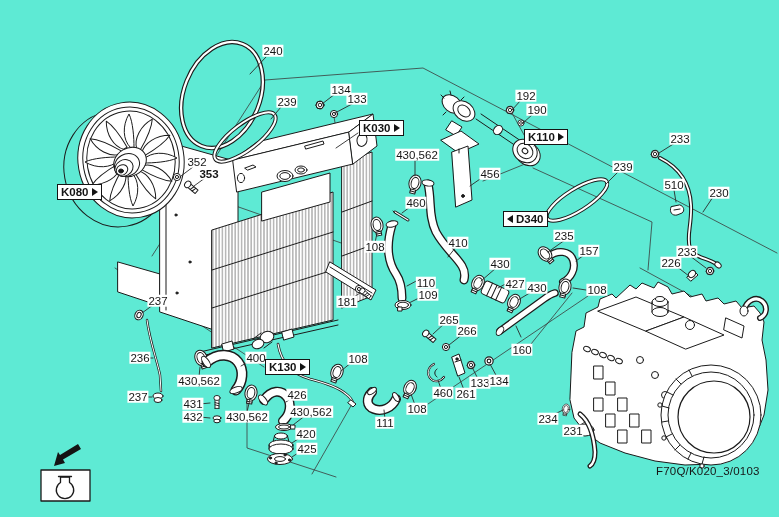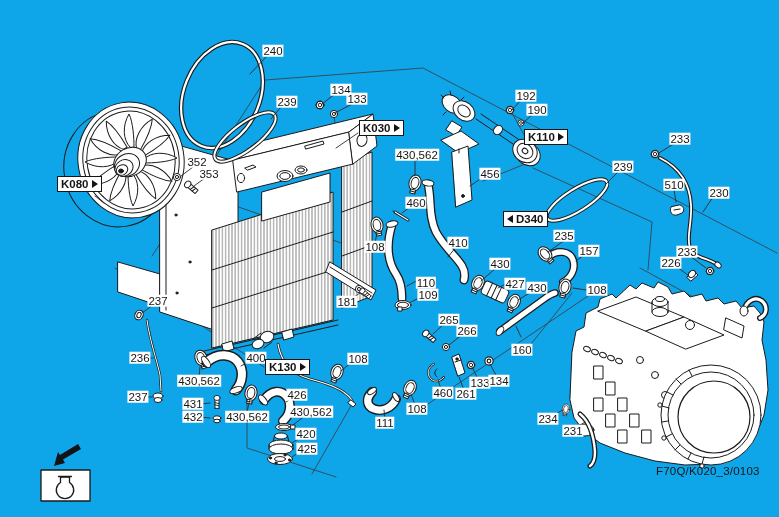--- a/index.html
+++ b/index.html
@@ -1,16 +1,16 @@
 <!DOCTYPE html>
 <html><head>
 <meta charset="utf-8">
 <style>
   html,body{margin:0;padding:0;background:#fff;}
-  .stage{position:relative;width:779px;height:517px;background:#0ea5e9;overflow:hidden;
+  .stage{position:relative;width:779px;height:517px;background:#5eead4;overflow:hidden;
          font-family:"Liberation Sans",sans-serif;}
   .stage svg{position:absolute;left:0;top:0;}
   .part-label{position:absolute;transform:translate(-50%,-52%);font-size:11.5px;color:#161616;
          background:#fff;padding:0 1px;line-height:1.05;white-space:nowrap;}
   .ref-box{position:absolute;display:flex;align-items:center;gap:3px;border:1.7px solid #141414;
          background:#fff;padding:0 3px;height:14px;font-size:11.5px;font-weight:bold;color:#141414;
          white-space:nowrap;}
   .tri-r{width:0;height:0;border-left:6px solid #141414;border-top:4px solid transparent;
          border-bottom:4px solid transparent;}
   .tri-l{width:0;height:0;border-right:6px solid #141414;border-top:4px solid transparent;
@@ -422,21 +422,21 @@
     </g>
   </g>
 </svg>
 
 <div id="labels-layer">
       <div class="part-label" style="left: 273px; top: 51px;">240</div>
       <div class="part-label" style="left: 287px; top: 102px;">239</div>
       <div class="part-label" style="left: 341px; top: 90px;">134</div>
       <div class="part-label" style="left: 357px; top: 99px;">133</div>
       <div class="part-label" style="left: 197px; top: 162px;">352</div>
-      <div class="part-label" style="left: 209px; top: 174px;">353</div>
+      <div class="part-label" style="left: 209px; top: 174px; font-weight: bold;">353</div>
       <div class="part-label" style="left: 417px; top: 155px;">430,562</div>
       <div class="part-label" style="left: 490px; top: 174px;">456</div>
       <div class="part-label" style="left: 416px; top: 203px;">460</div>
       <div class="part-label" style="left: 526px; top: 96px;">192</div>
       <div class="part-label" style="left: 537px; top: 110px;">190</div>
       <div class="part-label" style="left: 623px; top: 167px;">239</div>
       <div class="part-label" style="left: 680px; top: 139px;">233</div>
       <div class="part-label" style="left: 674px; top: 185px;">510</div>
       <div class="part-label" style="left: 719px; top: 193px;">230</div>
       <div class="part-label" style="left: 564px; top: 236px;">235</div>
@@ -471,21 +471,21 @@
       <div class="part-label" style="left: 247px; top: 417px;">430,562</div>
       <div class="part-label" style="left: 311px; top: 412px;">430,562</div>
       <div class="part-label" style="left: 306px; top: 434px;">420</div>
       <div class="part-label" style="left: 307px; top: 449px;">425</div>
       <div class="part-label" style="left: 347px; top: 302px;">181</div>
       <div class="part-label" style="left: 375px; top: 247px;">108</div>
       <div class="part-label" style="left: 548px; top: 419px;">234</div>
       <div class="part-label" style="left: 573px; top: 431px;">231</div>
     </div>
 <div id="refbox-layer">
-      <div class="ref-box" style="left: 57px; top: 176px; align-items: center;">
+      <div class="ref-box" style="left: 57px; top: 184px; align-items: center;">
         <span>K080</span>
         <span class="tri-r"></span>
       </div>
       <div class="ref-box" style="left: 359px; top: 120px;">
         <span>K030</span>
         <span class="tri-r"></span>
       </div>
       <div class="ref-box" style="left: 524px; top: 129px;">
         <span>K110</span>
         <span class="tri-r"></span>

